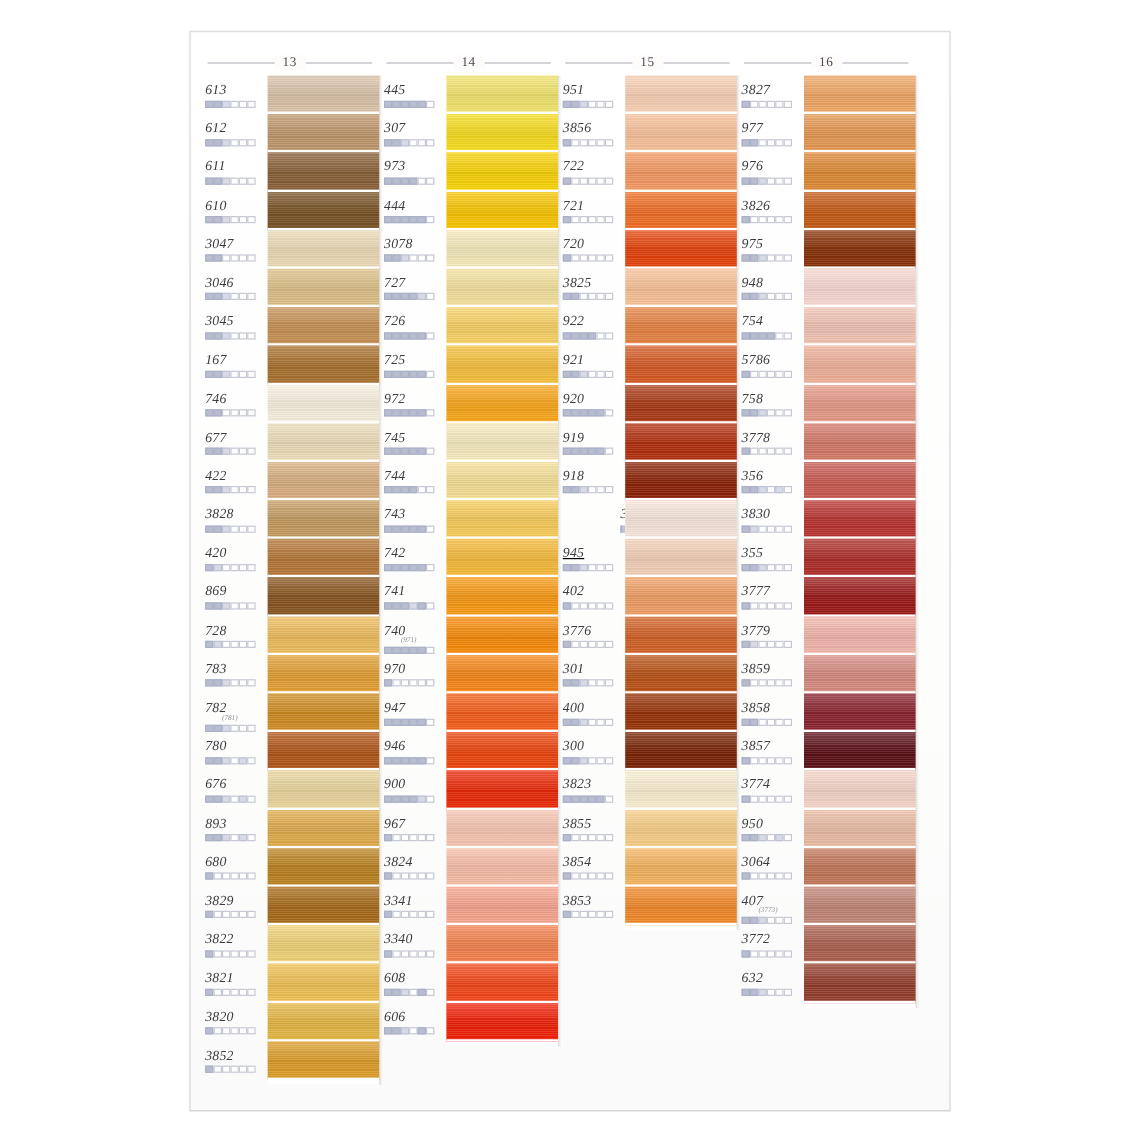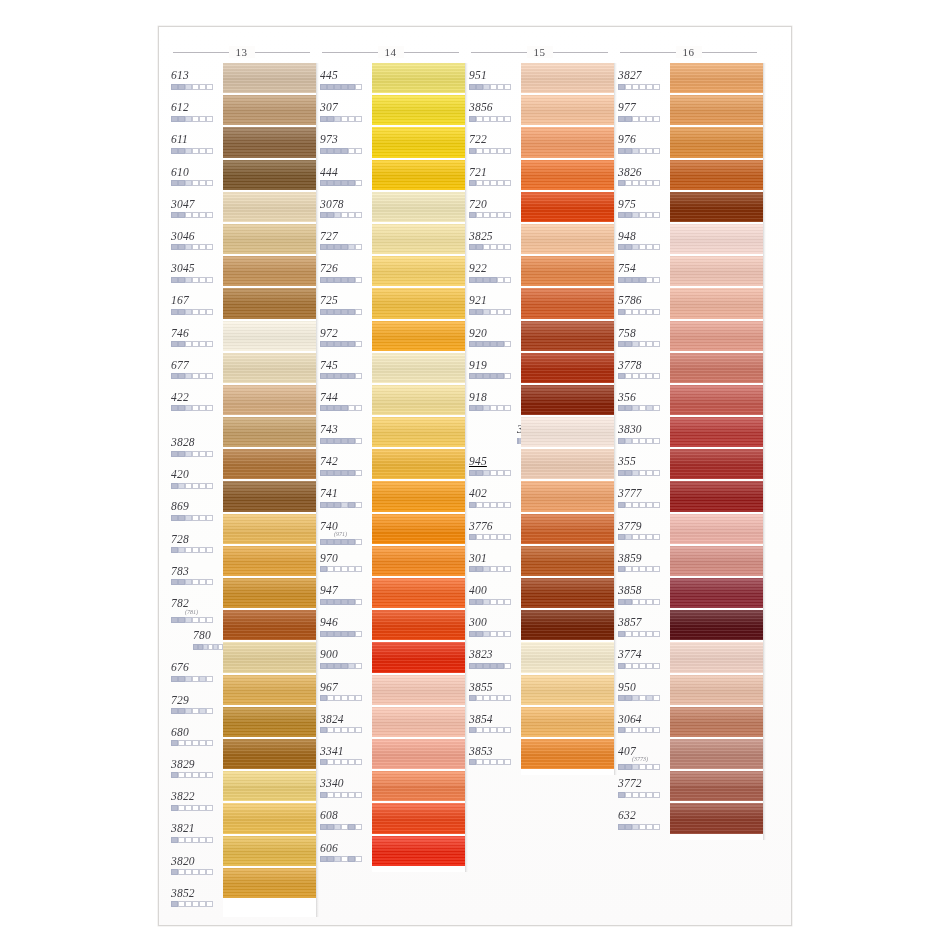--- a/index.html
+++ b/index.html
@@ -276,21 +276,21 @@
                 <span class="code">422</span>
                 <div class="ticks">
                   <i class="f"></i>
                   <i class="f"></i>
                   <i class="h"></i>
                   <i></i>
                   <i></i>
                   <i></i>
                 </div>
               </div>
-              <div class="lab" style="height: 32.2px; margin-top: 13px;">
+              <div class="lab" style="height: 32.2px;">
                 <span class="code">3828</span>
                 <div class="ticks">
                   <i class="f"></i>
                   <i class="f"></i>
                   <i class="h"></i>
                   <i></i>
                   <i></i>
                   <i></i>
                 </div>
               </div>
@@ -343,21 +343,21 @@
                 <span class="alt">(781)</span>
                 <div class="ticks">
                   <i class="f"></i>
                   <i class="f"></i>
                   <i class="h"></i>
                   <i></i>
                   <i></i>
                   <i></i>
                 </div>
               </div>
-              <div class="lab" style="height: 32.2px; margin-left: 22px;">
+              <div class="lab" style="height: 32.2px;">
                 <span class="code">780</span>
                 <div class="ticks">
                   <i class="f"></i>
                   <i class="f"></i>
                   <i class="h"></i>
                   <i></i>
                   <i class="h"></i>
                   <i></i>
                 </div>
               </div>
@@ -366,21 +366,21 @@
                 <div class="ticks">
                   <i class="f"></i>
                   <i class="f"></i>
                   <i class="h"></i>
                   <i></i>
                   <i class="h"></i>
                   <i></i>
                 </div>
               </div>
               <div class="lab" style="height: 32.2px;">
-                <span class="code">729</span>
+                <span class="code">893</span>
                 <div class="ticks">
                   <i class="f"></i>
                   <i class="f"></i>
                   <i class="h"></i>
                   <i></i>
                   <i class="h"></i>
                   <i></i>
                 </div>
               </div>
               <div class="lab" style="height: 32.2px;">

